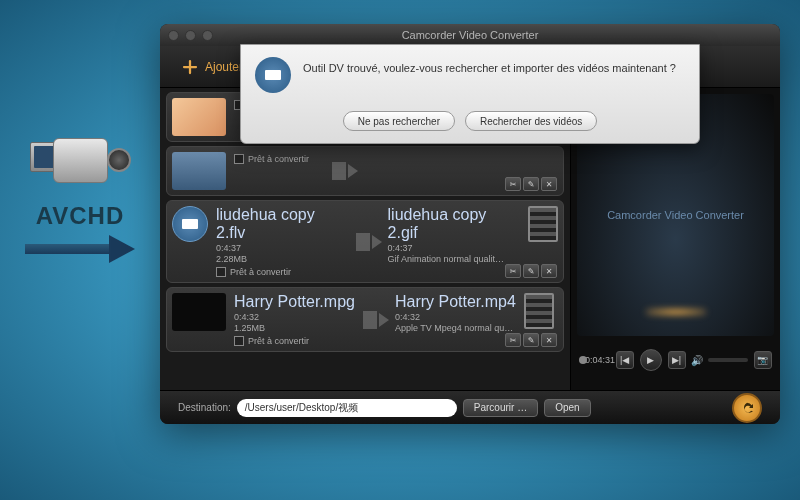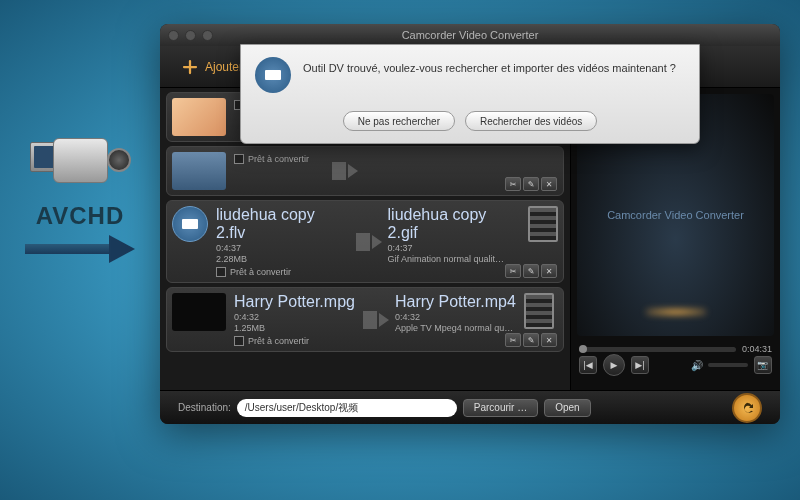--- a/index.html
+++ b/index.html
@@ -43,21 +43,21 @@
 .arrow-small::after{content:"";position:absolute;right:-2px;top:2px;border-left:10px solid #888;border-top:7px solid transparent;border-bottom:7px solid transparent}
 .filmstrip{width:30px;height:36px;border:2px solid #888;border-radius:2px;background:repeating-linear-gradient(#555 0 4px,#222 4px 8px);flex-shrink:0}
 .ready{display:flex;align-items:center;gap:4px;margin-top:2px}
 .chk{width:10px;height:10px;border:1px solid #888;background:#222}
 .item-actions{position:absolute;right:6px;bottom:4px;display:flex;gap:2px}
 .ia{width:16px;height:14px;background:linear-gradient(#555,#333);border:1px solid #666;border-radius:2px;font-size:8px;color:#ccc;display:flex;align-items:center;justify-content:center}
 
 .preview{width:210px;background:#0e0e0e;border-left:1px solid #000;display:flex;flex-direction:column;padding:6px}
 .prev-screen{flex:1;background:radial-gradient(ellipse at 50% 60%,#2a3a4a,#0a0a0a);border-radius:4px;display:flex;align-items:center;justify-content:center;color:#6a8aaa;font-size:11px;position:relative}
 .prev-glow{position:absolute;bottom:20px;width:60px;height:8px;background:radial-gradient(ellipse,#e8a94a,transparent);filter:blur(3px)}
-.prev-controls{height:48px;display:flex;flex-direction:column;justify-content:center;padding:3px 2px}
+.prev-controls{height:48px;display:flex;flex-direction:row;justify-content:space-between;padding:3px 2px}
 .seek{height:5px;background:#333;border-radius:3px;position:relative}
 .seek::after{content:"";position:absolute;left:0;top:-2px;width:8px;height:8px;background:#888;border-radius:50%}
 .time{color:#aaa;font-size:9px;text-align:right}
 .transport{display:flex;align-items:center;gap:6px}
 .t-btn{width:18px;height:18px;background:linear-gradient(#444,#222);border:1px solid #555;border-radius:3px;color:#ccc;font-size:9px;display:flex;align-items:center;justify-content:center}
 .t-btn.play{border-radius:50%;width:22px;height:22px}
 .vol{display:flex;align-items:center;gap:4px;margin-left:auto}
 .vol-bar{width:40px;height:4px;background:#333;border-radius:2px}
 
 .footer{height:34px;background:linear-gradient(#2a2a2a,#111);border-top:1px solid #000;display:flex;align-items:center;padding:0 18px;gap:6px;font-size:10px;color:#aaa}

